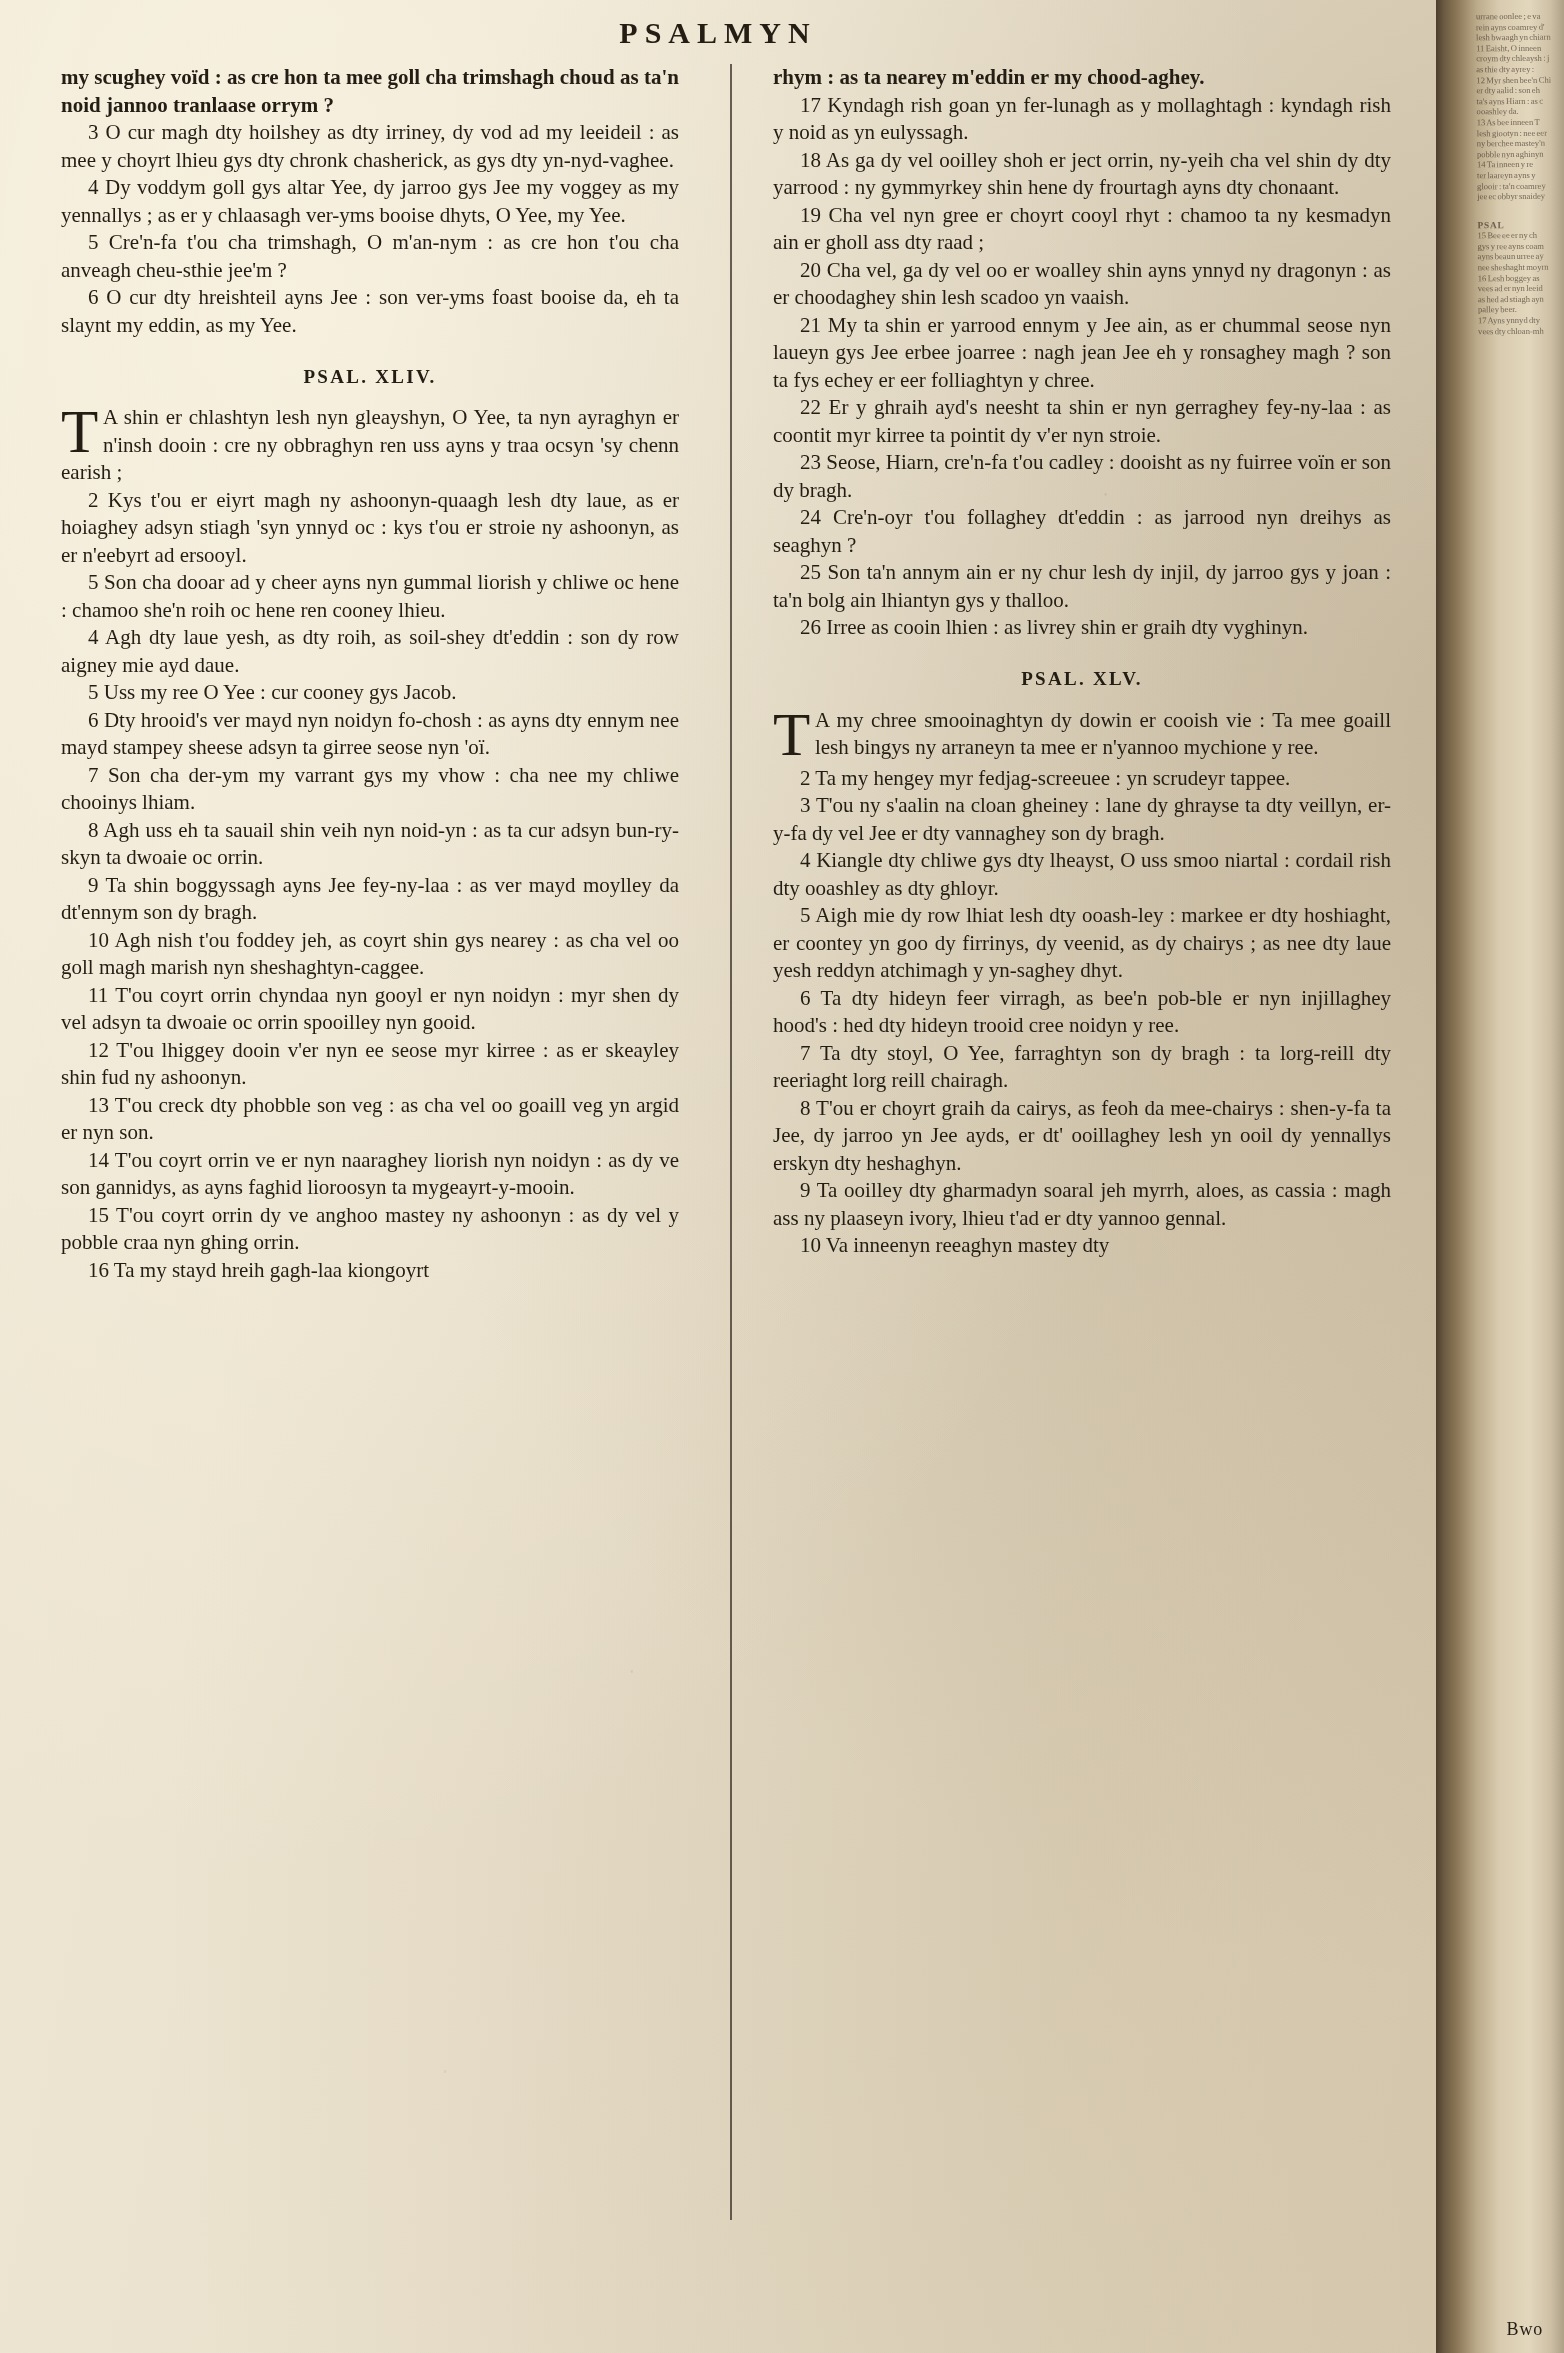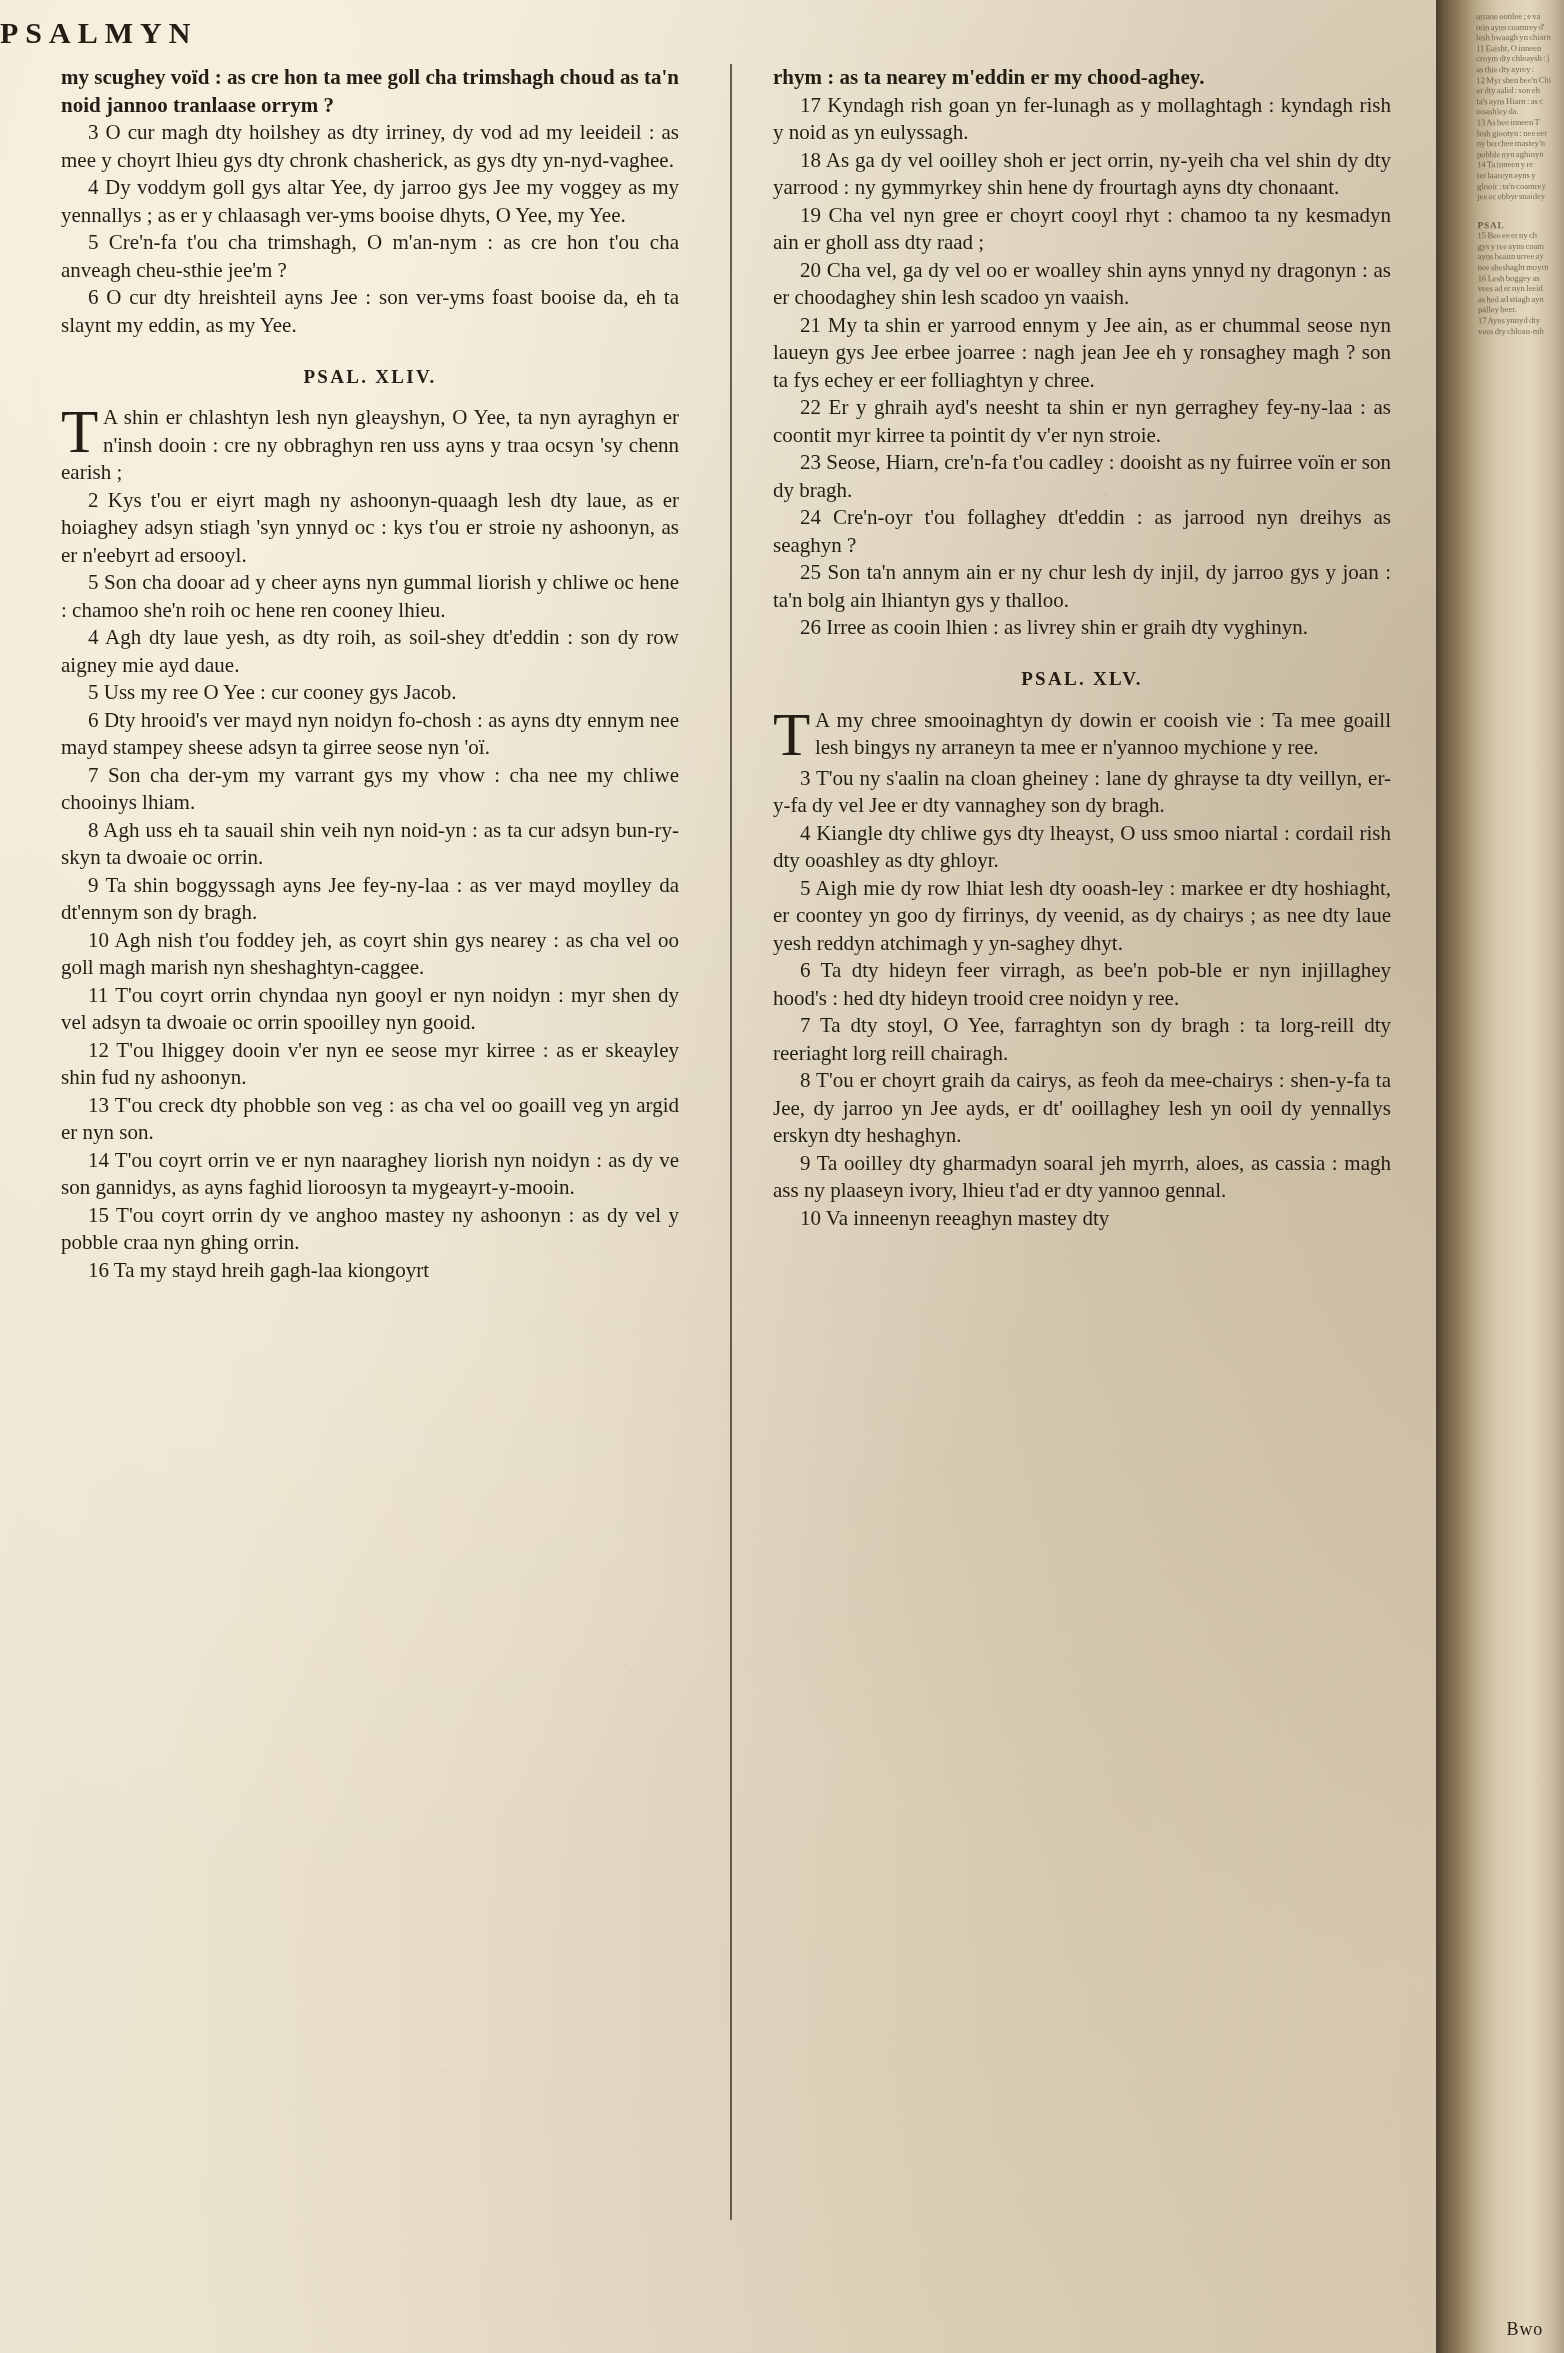--- a/index.html
+++ b/index.html
@@ -66,20 +66,21 @@
     width: 36px;
     background: linear-gradient(to right, rgba(120,100,70,0) 0%, rgba(120,100,70,0.18) 60%, rgba(90,72,48,0.38) 100%);
   }
 
   
   .running-head {
     position: absolute;
     top: 15.6px;
     left: 0;
     width: 1436px;
+    text-align: center;
     font-size: 30px;
     letter-spacing: 7px;
     font-weight: bold;
     font-family: "Liberation Serif", serif;
   }
 
   .columns {
     position: absolute;
     top: 64px;
     left: 61px;
@@ -209,20 +210,21 @@
         <p class="v">22 Er y ghraih ayd's neesht ta shin er nyn gerraghey fey-ny-laa : as coontit myr kirree ta pointit dy v'er nyn stroie.</p>
         <p class="v">23 Seose, Hiarn, cre'n-fa t'ou cadley : dooisht as ny fuirree voïn er son dy bragh.</p>
         <p class="v">24 Cre'n-oyr t'ou follaghey dt'eddin : as jarrood nyn dreihys as seaghyn ?</p>
         <p class="v">25 Son ta'n annym ain er ny chur lesh dy injil, dy jarroo gys y joan : ta'n bolg ain lhiantyn gys y thalloo.</p>
         <p class="v">26 Irree as cooin lhien : as livrey shin er graih dty vyghinyn.</p>
 
         <h2 class="psalm">PSAL. XLV.</h2>
 
         <p class="dropcap"><span class="dc">T</span><span>A my chree smooinaghtyn dy dowin er cooish vie : Ta mee goaill lesh bingys ny arraneyn ta mee er n'yannoo mychione y ree.</span></p>
 
+        <p class="v">2 Ta my hengey myr fedjag-screeuee : yn scrudeyr tappee.</p>
         <p class="v">3 T'ou ny s'aalin na cloan gheiney : lane dy ghrayse ta dty veillyn, er-y-fa dy vel Jee er dty vannaghey son dy bragh.</p>
         <p class="v">4 Kiangle dty chliwe gys dty lheayst, O uss smoo niartal : cordail rish dty ooashley as dty ghloyr.</p>
         <p class="v">5 Aigh mie dy row lhiat lesh dty ooash-ley : markee er dty hoshiaght, er coontey yn goo dy firrinys, dy veenid, as dy chairys ; as nee dty laue yesh reddyn atchimagh y yn-saghey dhyt.</p>
         <p class="v">6 Ta dty hideyn feer virragh, as bee'n pob-ble er nyn injillaghey hood's : hed dty hideyn trooid cree noidyn y ree.</p>
         <p class="v">7 Ta dty stoyl, O Yee, farraghtyn son dy bragh : ta lorg-reill dty reeriaght lorg reill chairagh.</p>
         <p class="v">8 T'ou er choyrt graih da cairys, as feoh da mee-chairys : shen-y-fa ta Jee, dy jarroo yn Jee ayds, er dt' ooillaghey lesh yn ooil dy yennallys erskyn dty heshaghyn.</p>
         <p class="v">9 Ta ooilley dty gharmadyn soaral jeh myrrh, aloes, as cassia : magh ass ny plaaseyn ivory, lhieu t'ad er dty yannoo gennal.</p>
         <p class="v">10 Va inneenyn reeaghyn mastey dty</p>
       </div>
     </div>

